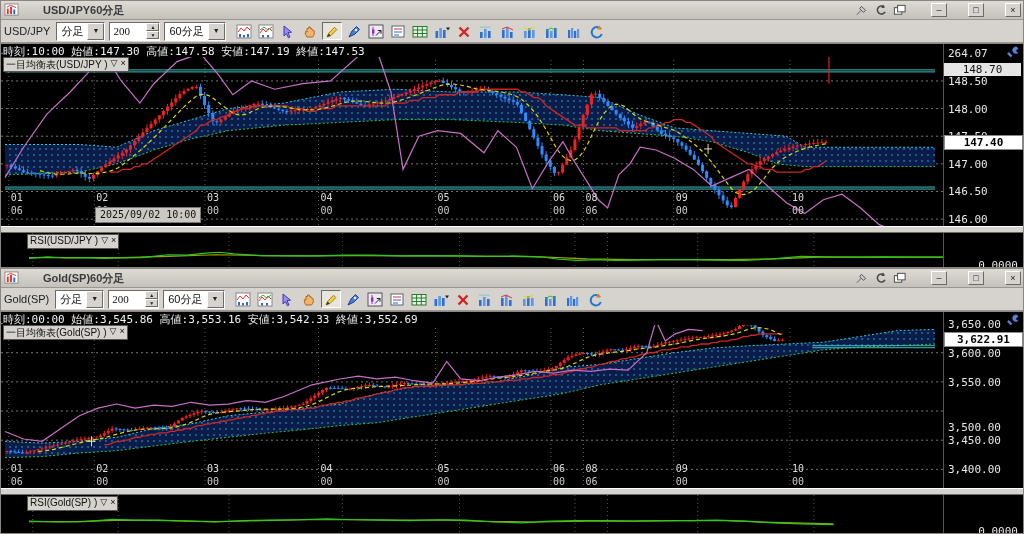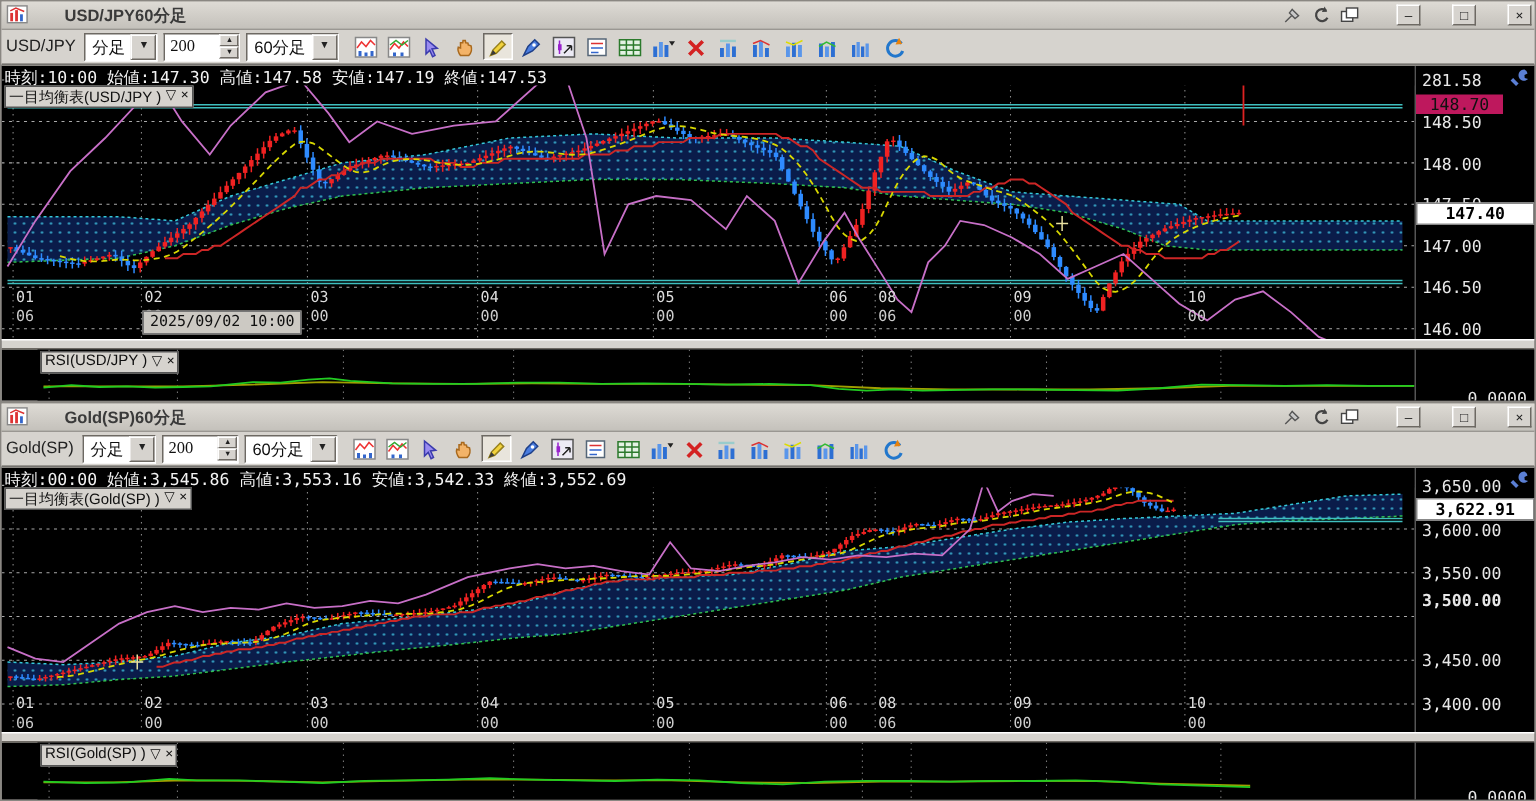--- a/index.html
+++ b/index.html
@@ -27,21 +27,21 @@
   .icons{display:flex;align-items:center;gap:2px;margin-left:4px;}
   .ibtn{width:20px;height:18px;display:flex;align-items:center;justify-content:center;background:#d6d3ce;border:1px solid #d6d3ce;}
   .ibtn.sel{border-color:#6d6963 #fff #fff #6d6963;background:#e9e5dc;}
   .chartarea{position:relative;background:#000;}
   .mainrow{position:relative;display:flex;border-top:1px solid #8c8984;}
   .plot{position:relative;background:#000;flex:1 1 auto;overflow:hidden;}
   .scale{position:relative;width:79px;background:#000;border-left:1px solid #555;overflow:hidden;flex:0 0 auto;}
   .ylab{position:absolute;left:4px;font:11px "DejaVu Sans Mono",monospace;color:#e8e8e8;white-space:nowrap;}
   .pricebox{position:absolute;left:0;width:77px;height:13px;background:#fff;border:1px solid #888;
     font:bold 11px "DejaVu Sans Mono",monospace;color:#000;text-align:center;line-height:13px;}
-  .markbox{position:absolute;left:0;width:58px;height:13px;background:#be185d;
+  .markbox{position:absolute;left:0;width:77px;height:13px;background:#e5e5e5;
     font:11px "DejaVu Sans Mono",monospace;color:#111;text-align:center;line-height:13px;}
   .infobar{position:absolute;top:0;left:2px;right:0;height:13px;font:11px "DejaVu Sans Mono",monospace;
     color:#f2f2f2;white-space:nowrap;z-index:5;background:#000;}
   .chip{position:absolute;top:13px;left:2px;height:13px;display:flex;align-items:flex-start;background:#d6d3ce;
     border:1px solid #555;font-size:10px;color:#111;padding:0 2px;z-index:5;white-space:nowrap;}
   .chip .g{margin-left:3px;font-size:9px;}
   .tooltipbox{position:absolute;height:14px;background:#ccc9c3;border:1px solid #777;
     font:10px "DejaVu Sans Mono",monospace;color:#111;line-height:13px;padding:0 4px;z-index:6;white-space:nowrap;}
   .splitter{height:5px;background:#d6d3ce;border-top:1px solid #fff;border-bottom:1px solid #6d6963;}
   .rsirow{display:flex;padding-left:24px;}
@@ -732,21 +732,21 @@
             <text x="790.92" y="170" fill="#ccc" font-size="10" font-family="DejaVu Sans Mono,monospace">00</text>
           </svg>
         </div>
       <div class="scale">
         <span class="wrench">
             <svg width="15" height="14" viewBox="0 0 16 15">
               <path d="M11 1.5 a4 4 0 1 0 2.6 6.8 l-2.4 -.8 -.2 -2.2 2.2 -1 a4 4 0 0 0 -2.2 -2.8 Z" fill="#5b7fd4"></path>
               <rect x="1.5" y="9" width="5.5" height="2.6" transform="rotate(45 4 10)" fill="#5b7fd4"></rect>
             </svg>
           </span>
-      <div class="ylab" style="top: 3.31579px;">281.58</div>
+      <div class="ylab" style="top: 3.31579px;">264.07</div>
           <div class="ylab" style="top: 30.9474px;">148.50</div>
           <div class="ylab" style="top: 58.5789px;">148.00</div>
           <div class="ylab" style="top: 86.2105px;">147.50</div>
           <div class="ylab" style="top: 113.842px;">147.00</div>
           <div class="ylab" style="top: 141.474px;">146.50</div>
           <div class="ylab" style="top: 169.105px;">146.00</div>
           <div class="markbox" style="top: 18.8947px;">148.70</div>
           <div class="pricebox" style="top: 90.7368px;">147.40</div>
         </div>
     </div>
@@ -1458,21 +1458,21 @@
       <div class="scale">
         <span class="wrench">
             <svg width="15" height="14" viewBox="0 0 16 15">
               <path d="M11 1.5 a4 4 0 1 0 2.6 6.8 l-2.4 -.8 -.2 -2.2 2.2 -1 a4 4 0 0 0 -2.2 -2.8 Z" fill="#5b7fd4"></path>
               <rect x="1.5" y="9" width="5.5" height="2.6" transform="rotate(45 4 10)" fill="#5b7fd4"></rect>
             </svg>
           </span>
       <div class="ylab" style="top: 5.57934px;">3,650.00</div>
           <div class="ylab" style="top: 34.7306px;">3,600.00</div>
           <div class="ylab" style="top: 63.8819px;">3,550.00</div>
-          <div class="ylab" style="top: 82px; font-weight: bold;">3,500.00</div>
+          <div class="ylab" style="top: 109px;">3,500.00</div>
           <div class="ylab" style="top: 122.185px;">3,450.00</div>
           <div class="ylab" style="top: 151.336px;">3,400.00</div>
           <div class="pricebox" style="top: 20.3735px;">3,622.91</div>
         </div>
     </div>
     <div class="splitter"></div>
     <div class="rsirow" style="height:45px">
       <div class="rsiplot">
         <div class="chip" style="top:1px">
             <span>RSI(Gold(SP) )</span>

